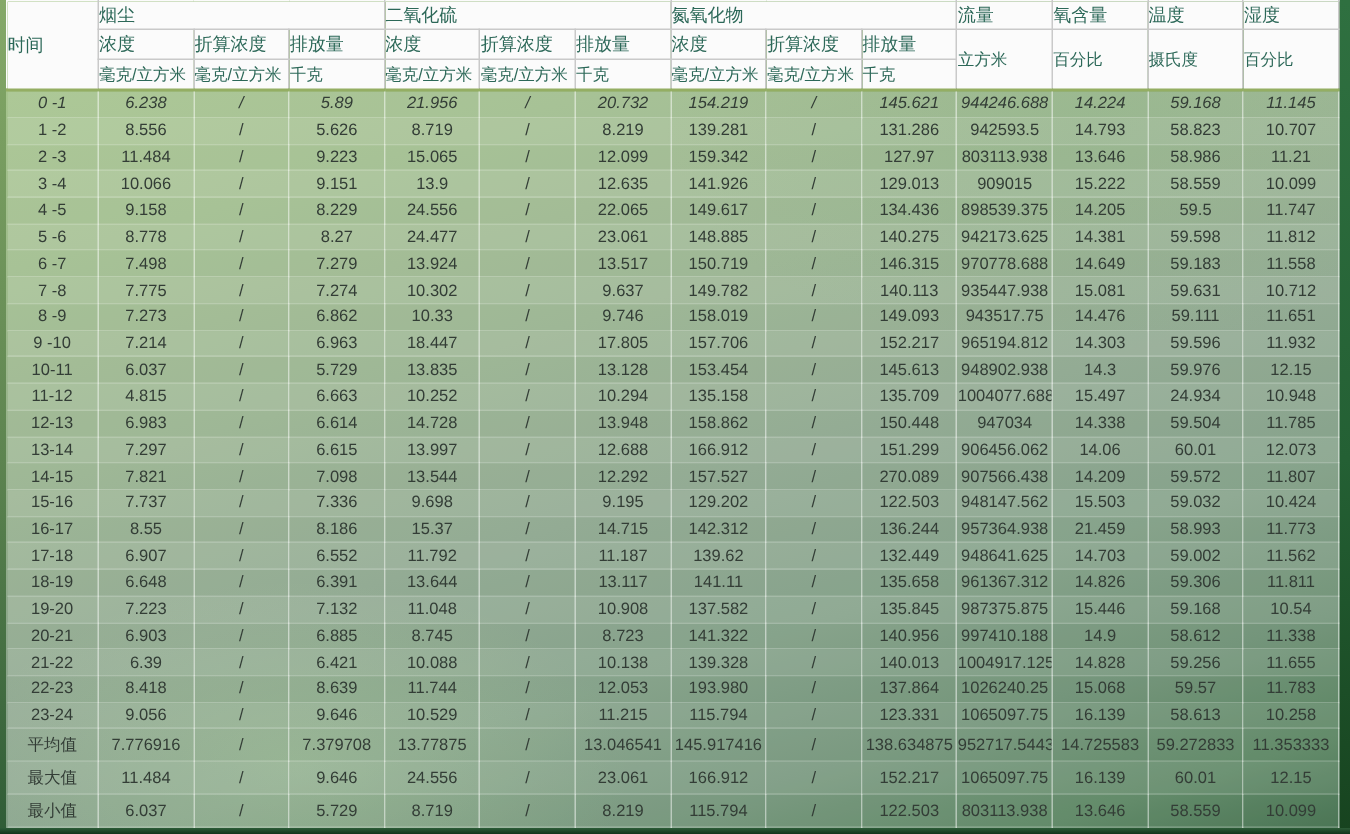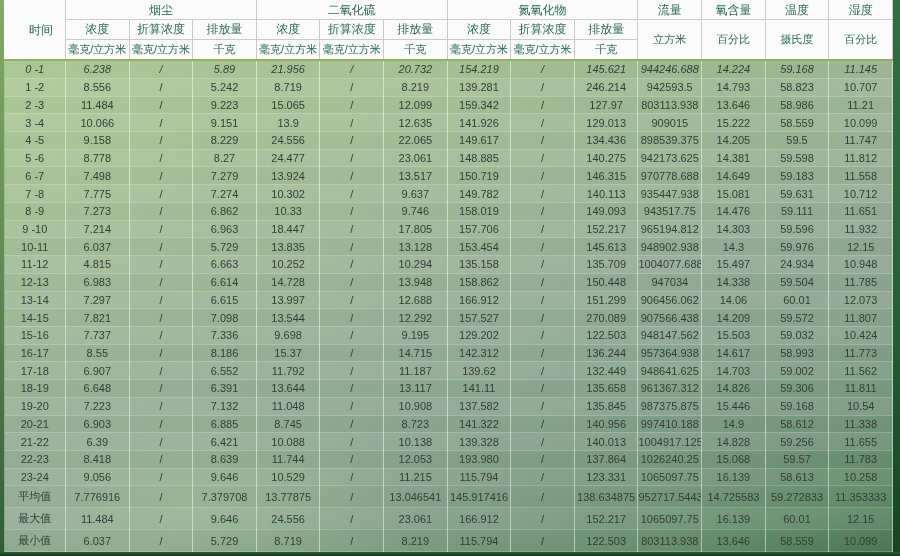--- a/index.html
+++ b/index.html
@@ -24,28 +24,28 @@
   table.report {
     position: absolute; left: 4px; top: 0; width: 889px; height: 552px;
     border-collapse: collapse; table-layout: fixed; z-index: 2;
   }
   col.time-col { width: 61px; }
   thead th {
     background: var(--header-bg,#fbfbfb);
     color: var(--header-text,#2c6858);
     border: 1px solid var(--header-border,#c9c9c9);
     font-weight: normal; font-size: 12px; padding: 0;
-    text-align: center; vertical-align: middle;
+    text-align: left; vertical-align: middle;
     overflow: hidden; white-space: nowrap;
   }
   thead tr.h1 th { height: 18px; border-top-color: #fbfbfb; }
   thead tr.h2 th { height: 19px; }
   thead tr.h3 th { height: 19px; margin-left: 32px; }
   thead th.unit { font-size: 11px; }
-  thead th.time-h { border-left-color: #fbfbfb; padding-left: 12px; }
+  thead th.time-h { border-left-color: #fbfbfb; }
   tbody td {
     color: var(--data-text,#333d36);
     font-size: 11px; padding: 0;
     text-align: center; vertical-align: middle;
     background: rgba(255,255,255,0.09);
     border-right: 1px solid rgba(255,255,255,0.55);
     border-bottom: 1px solid rgba(255,255,255,0.30);
     overflow: hidden; white-space: nowrap;
   }
   tbody tr:nth-child(even) td { background: rgba(255,255,255,0.16); }
@@ -130,27 +130,27 @@
           <td>145.621</td>
           <td>944246.688</td>
           <td>14.224</td>
           <td>59.168</td>
           <td>11.145</td>
         </tr>
         <tr>
           <td>1 -2</td>
           <td>8.556</td>
           <td>/</td>
-          <td>5.242</td>
+          <td>5.626</td>
           <td>8.719</td>
           <td>/</td>
           <td>8.219</td>
           <td>139.281</td>
           <td>/</td>
-          <td>246.214</td>
+          <td>131.286</td>
           <td>942593.5</td>
           <td>14.793</td>
           <td>58.823</td>
           <td>10.707</td>
         </tr>
         <tr>
           <td>2 -3</td>
           <td>11.484</td>
           <td>/</td>
           <td>9.223</td>
@@ -378,21 +378,21 @@
           <td>8.55</td>
           <td>/</td>
           <td>8.186</td>
           <td>15.37</td>
           <td>/</td>
           <td>14.715</td>
           <td>142.312</td>
           <td>/</td>
           <td>136.244</td>
           <td>957364.938</td>
-          <td>14.617</td>
+          <td>21.459</td>
           <td>58.993</td>
           <td>11.773</td>
         </tr>
         <tr>
           <td>17-18</td>
           <td>6.907</td>
           <td>/</td>
           <td>6.552</td>
           <td>11.792</td>
           <td>/</td>

